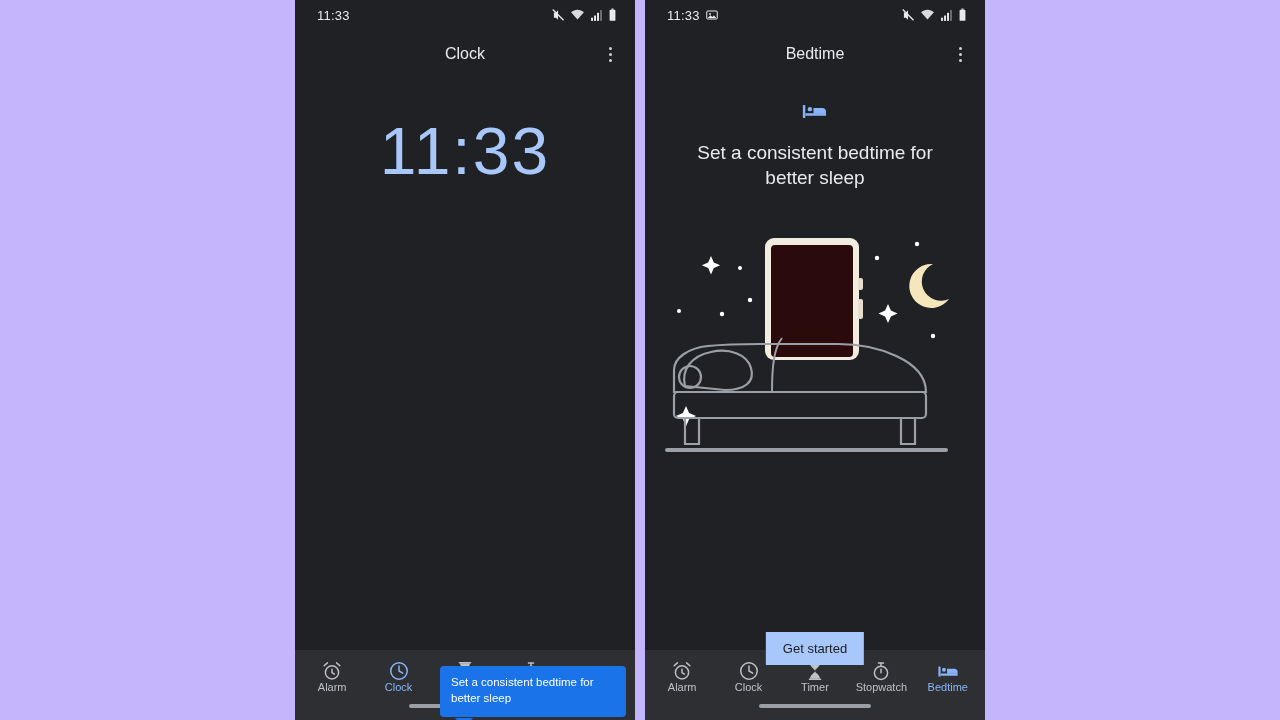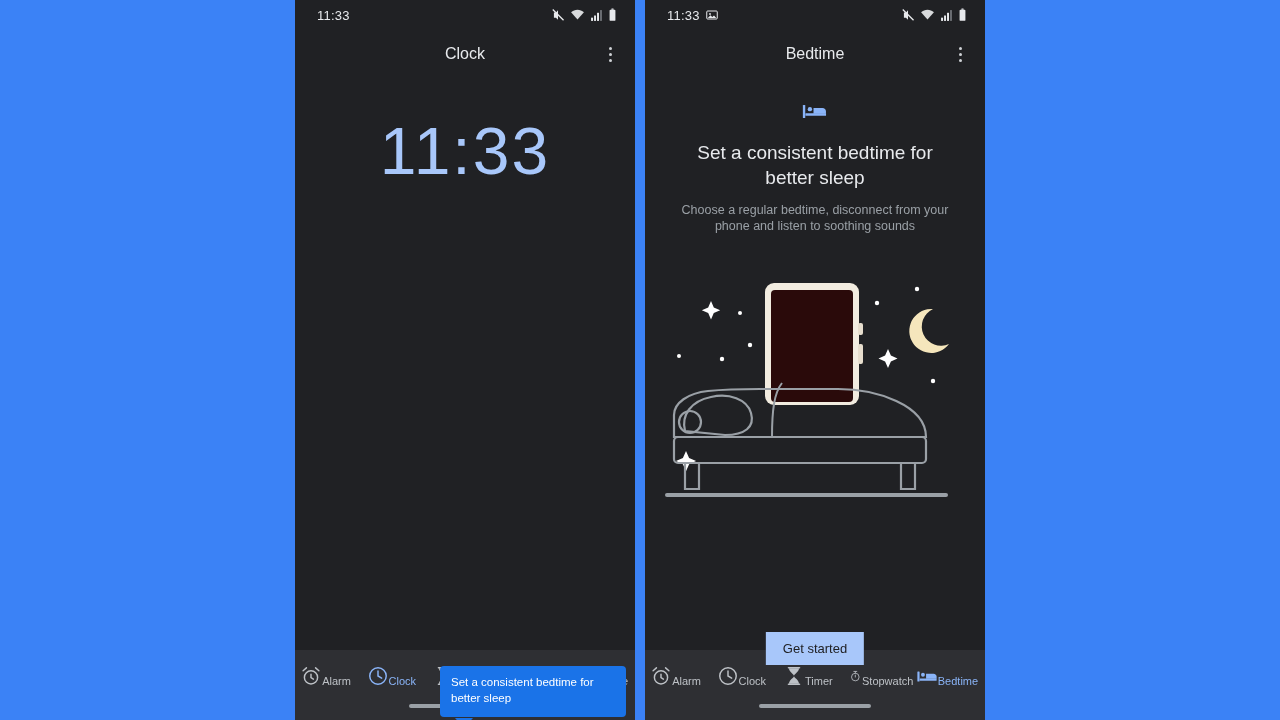--- a/index.html
+++ b/index.html
@@ -1,20 +1,20 @@
 <!DOCTYPE html>
 <html><head>
 <meta charset="utf-8">
 <style>
   * { margin:0; padding:0; box-sizing:border-box; }
   html,body {
     width:1280px; height:720px; background:#000; overflow:hidden;
     font-family:"Liberation Sans", sans-serif;
   }
-  .stage { position:relative; width:1280px; height:720px; background:#3b82f6; }
+  .stage { position:relative; width:1280px; height:720px; background:#c4b5fd; }
 
   .phone {
     position:absolute; top:0; height:720px; width:340px;
     background:#202124; overflow:hidden;
     display:flex; flex-direction:column;
   }
   #phone-left  { left:295px; }
   #phone-right { left:645px; }
 
   
@@ -88,21 +88,21 @@
     font-family:"Liberation Sans", sans-serif; cursor:pointer;
   }
 
   
   .navbar {
     flex:0 0 52px; height:52px; background:#2e2f33;
     display:flex; align-items:center; justify-content:space-around;
     padding:0 4px;
   }
   .navitem {
-    display:flex; flex-direction:row; align-items:flex-end;
+    display:flex; flex-direction:column; align-items:center;
     width:64px; cursor:pointer;
   }
   .navlabel { font-size:11px; color:#bdc1c6; line-height:1; }
   .navitem.active .navlabel { color:#8ab4f8; }
 
   
   .gesture {
     flex:0 0 18px; height:18px; background:#2e2f33;
     display:flex; align-items:flex-start; justify-content:center;
   }
@@ -255,21 +255,20 @@
     <div class="bt-body">
 
       <svg class="bt-bedicon" width="26" height="20" viewBox="0 0 24 18">
         <rect x="0.8" y="2.6" width="2.2" height="12" fill="#8ab4f8" rx="0.5"></rect>
         <circle cx="7.3" cy="6.4" r="2.0" fill="#8ab4f8"></circle>
         <path d="M10.6 5.4h8.4c1.7 0 3.1 1.4 3.1 3.1v2H10.6z" fill="#8ab4f8"></path>
         <rect x="3.1" y="10.1" width="19.1" height="2.4" fill="#8ab4f8" rx="0.5"></rect>
       </svg>
 
       <div class="bt-headline">Set a consistent bedtime for better sleep</div>
-      <div class="bt-sub">Choose a regular bedtime, disconnect from your phone and listen to soothing sounds</div>
 
       <svg class="bt-illus" width="300" height="250" viewBox="0 0 300 250">
 
         <g fill="#ffffff">
           <circle cx="75" cy="52" r="2"></circle>
           <circle cx="14" cy="95" r="2"></circle>
           <circle cx="57" cy="98" r="2.2"></circle>
           <circle cx="85" cy="84" r="2.2"></circle>
           <circle cx="212" cy="42" r="2.2"></circle>
           <circle cx="252" cy="28" r="2.2"></circle>

